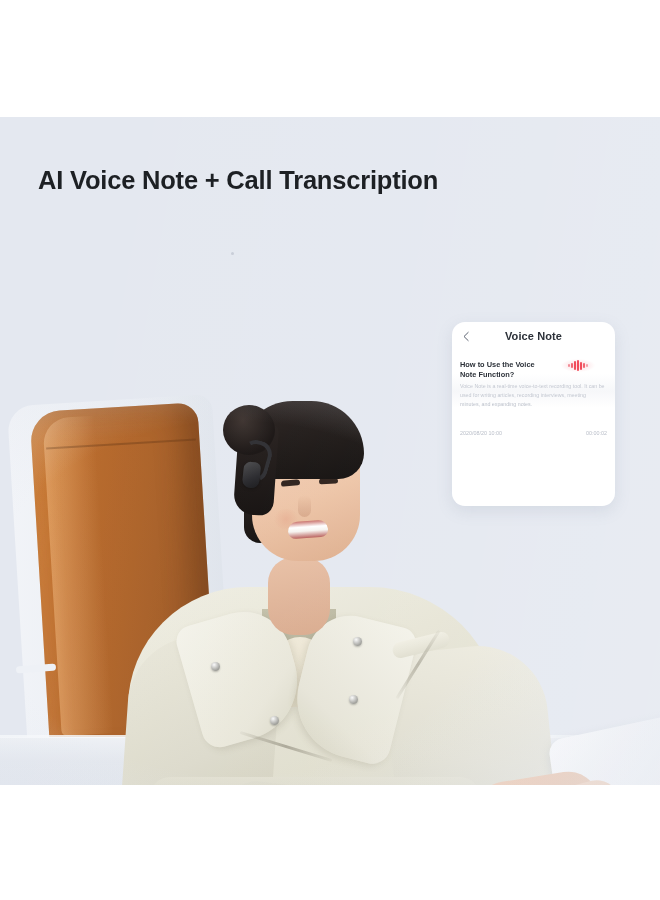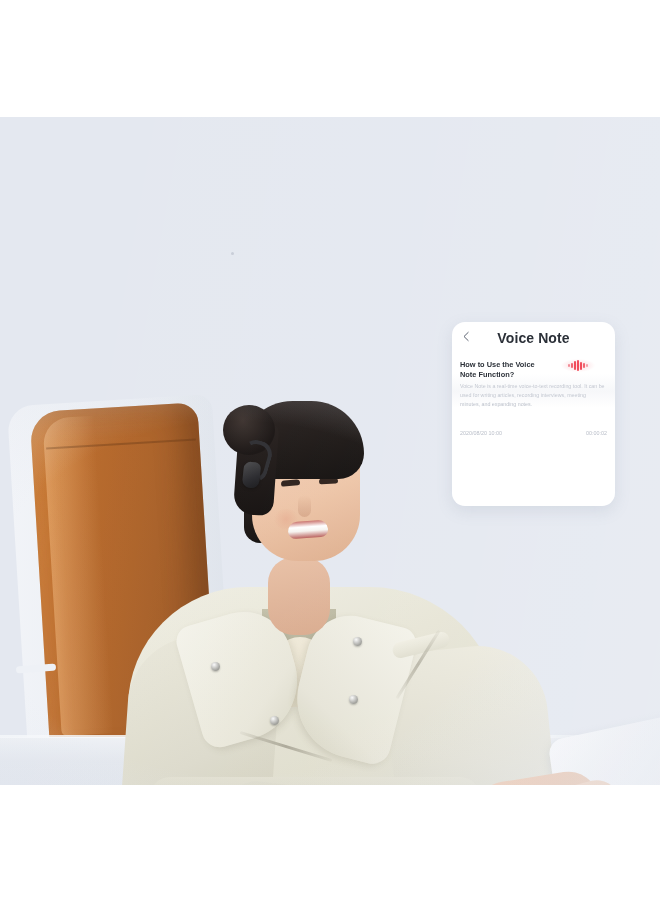--- a/index.html
+++ b/index.html
@@ -505,21 +505,21 @@
     height: 11px;
     color: #5b6270;
   }
   .back-icon svg { display: block; }
   .card-title {
     position: absolute;
     left: 0;
     right: 0;
     top: 8px;
     text-align: center;
-    font-size: 14px;
+    font-size: 11px;
     font-weight: bold;
     color: #2b3038;
     letter-spacing: .1px;
   }
 
   .note-block {
     position: relative;
     padding: 8px 8px 0 8px;
   }
   .note-title {
@@ -650,20 +650,21 @@
       <div class="sleeve-cuff"></div>
 
       <div class="hand-right"></div>
 
       <div class="scene-blend"></div>
     </div>
   </div>
 
   <div class="bottom-band"></div>
 
+  <div class="headline">AI Voice Note + Call Transcription</div>
   <div class="speck"></div>
 
   <div class="app-card">
 
     <div class="card-header">
       <span class="back-icon">
         <svg width="11" height="11" viewBox="0 0 11 11" fill="none">
           <path d="M7.2 1.4 L3 5.5 L7.2 9.6" stroke="#5b6270" stroke-width="1" stroke-linecap="round" stroke-linejoin="round"></path>
         </svg>
       </span>

